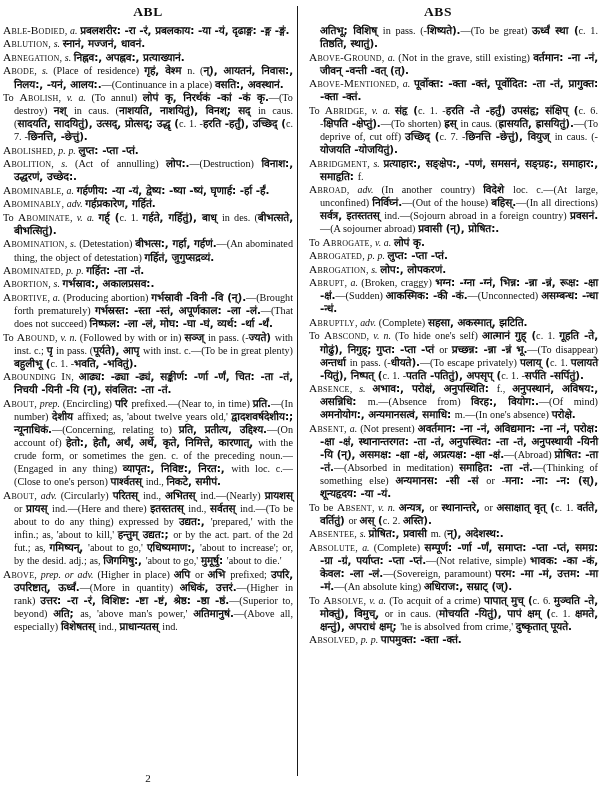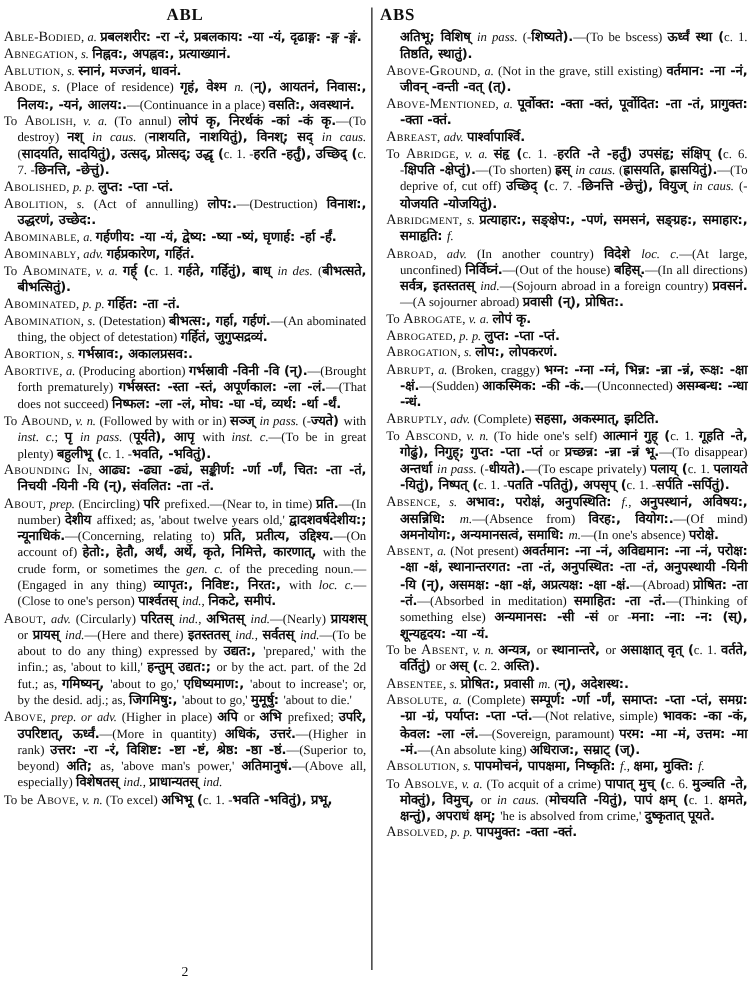--- a/index.html
+++ b/index.html
@@ -32,21 +32,21 @@
   }
   .rh {
     position: absolute;
     top: 4px;
     font-size: 13.5px;
     font-weight: bold;
     letter-spacing: 0.6px;
     font-family: "Liberation Serif", "DejaVu Serif", serif;
   }
   .rh-left  { left: 0; width: 296px; text-align: center; }
-  .rh-right { left: 304px; width: 296px; }
+  .rh-right { left: 290px; width: 296px; text-align: center; }
 
   
   .columns {
     position: relative;
     display: flex;
     width: 600px;
     height: 766px;
   }
   .col {
     width: 308px;
@@ -99,21 +99,21 @@
     font-style: italic;
     font-size: 9.9px;
   }
   .gloss { font-size: 10.2px; }
   .dev {
     font-family: "DejaVu Sans", sans-serif;
     font-size: 10.4px;
     font-weight: bold;
     letter-spacing: -0.1px;
   }
-  .it { font-style: italic; }
+  .it { }
 
   
   .folio {
     position: absolute;
     left: 0;
     top: 772px;
     width: 296px;
     text-align: center;
     font-size: 11px;
   }
@@ -125,60 +125,57 @@
 
   <div class="headers">
     <div class="rh rh-left">ABL</div>
     <div class="rh rh-right">ABS</div>
   </div>
 
   <div class="columns">
     <div class="divider"></div>
     <div class="col col-left" id="col-left">
         <p class="entry"><span class="hw-wrap"><span class="hw-first">A</span><span class="hw">ble</span>-<span class="hw-first">B</span><span class="hw">odied</span></span><span>, </span><span class="pos">a.&nbsp;</span><span class="dev">प्रबलशरीर: -रा -रं, प्रबलकाय: -या -यं, दृढाङ्ग: -ङ्ग -ङ्गं.</span></p>
+        <p class="entry"><span class="hw-wrap"><span class="hw-first">A</span><span class="hw">blution</span></span><span>, </span><span class="pos">s.&nbsp;</span><span class="dev">स्नानं, मज्जनं, धावनं.</span></p>
         <p class="entry"><span class="hw-wrap"><span class="hw-first">A</span><span class="hw">bnegation</span></span><span>, </span><span class="pos">s.&nbsp;</span><span class="dev">निह्नव:, अपह्नव:, प्रत्याख्यानं.</span></p>
-        <p class="entry"><span class="hw-wrap"><span class="hw-first">A</span><span class="hw">blution</span></span><span>, </span><span class="pos">s.&nbsp;</span><span class="dev">स्नानं, मज्जनं, धावनं.</span></p>
         <p class="entry"><span class="hw-wrap"><span class="hw-first">A</span><span class="hw">bode</span></span><span>, </span><span class="pos">s.&nbsp;</span><span class="gloss">(Place of residence) </span><span class="dev">गृहं, वेश्म </span><span class="gloss"><span class="it">n.</span> (</span><span class="dev">न्), आयतनं, निवास:, निलय:, -यनं, आलय:.</span><span class="gloss">—(Continuance in a place) </span><span class="dev">वसति:, अवस्थानं.</span></p>
         <p class="entry"><span class="hw-wrap"><span class="pre-it">To </span><span class="hw-first">A</span><span class="hw">bolish</span></span><span>, </span><span class="pos">v. a.&nbsp;</span><span class="gloss">(To annul) </span><span class="dev">लोपं कृ, निरर्थकं -कां -कं कृ.</span><span class="gloss">—(To destroy) </span><span class="dev">नश् </span><span class="gloss"><span class="it">in caus.</span> (</span><span class="dev">नाशयति, नाशयितुं), विनश्; सद् </span><span class="gloss"><span class="it">in caus.</span> (</span><span class="dev">सादयति, सादयितुं), उत्सद्, प्रोत्सद्; उद्धृ (</span><span class="gloss">c. 1. -</span><span class="dev">हरति -हर्तुं), उच्छिद् (</span><span class="gloss">c. 7. -</span><span class="dev">छिनत्ति, -छेत्तुं).</span></p>
         <p class="entry"><span class="hw-wrap"><span class="hw-first">A</span><span class="hw">bolished</span></span><span>, </span><span class="pos">p. p.&nbsp;</span><span class="dev">लुप्त: -प्ता -प्तं.</span></p>
         <p class="entry"><span class="hw-wrap"><span class="hw-first">A</span><span class="hw">bolition</span></span><span>, </span><span class="pos">s.&nbsp;</span><span class="gloss">(Act of annulling) </span><span class="dev">लोप:.</span><span class="gloss">—(Destruction) </span><span class="dev">विनाश:, उद्धरणं, उच्छेद:.</span></p>
         <p class="entry"><span class="hw-wrap"><span class="hw-first">A</span><span class="hw">bominable</span></span><span>, </span><span class="pos">a.&nbsp;</span><span class="dev">गर्हणीय: -या -यं, द्वेष्य: -ष्या -ष्यं, घृणार्ह: -र्हा -र्हं.</span></p>
         <p class="entry"><span class="hw-wrap"><span class="hw-first">A</span><span class="hw">bominably</span></span><span>, </span><span class="pos">adv.&nbsp;</span><span class="dev">गर्हप्रकारेण, गर्हितं.</span></p>
         <p class="entry"><span class="hw-wrap"><span class="pre-it">To </span><span class="hw-first">A</span><span class="hw">bominate</span></span><span>, </span><span class="pos">v. a.&nbsp;</span><span class="dev">गर्ह् (</span><span class="gloss">c. 1. </span><span class="dev">गर्हते, गर्हितुं), बाध् </span><span class="gloss"><span class="it">in des.</span> (</span><span class="dev">बीभत्सते, बीभत्सितुं).</span></p>
+        <p class="entry"><span class="hw-wrap"><span class="hw-first">A</span><span class="hw">bomination</span></span><span>, </span><span class="pos">s.&nbsp;</span><span class="gloss">(Detestation) </span><span class="dev">बीभत्स:, गर्हा, गर्हणं.</span><span class="gloss">—(An abominated thing, the object of detestation) </span><span class="dev">गर्हितं, जुगुप्सद्रव्यं.</span></p>
         <p class="entry"><span class="hw-wrap"><span class="hw-first">A</span><span class="hw">bominated</span></span><span>, </span><span class="pos">p. p.&nbsp;</span><span class="dev">गर्हित: -ता -तं.</span></p>
-        <p class="entry"><span class="hw-wrap"><span class="hw-first">A</span><span class="hw">bomination</span></span><span>, </span><span class="pos">s.&nbsp;</span><span class="gloss">(Detestation) </span><span class="dev">बीभत्स:, गर्हा, गर्हणं.</span><span class="gloss">—(An abominated thing, the object of detestation) </span><span class="dev">गर्हितं, जुगुप्सद्रव्यं.</span></p>
         <p class="entry"><span class="hw-wrap"><span class="hw-first">A</span><span class="hw">bortion</span></span><span>, </span><span class="pos">s.&nbsp;</span><span class="dev">गर्भस्राव:, अकालप्रसव:.</span></p>
         <p class="entry"><span class="hw-wrap"><span class="hw-first">A</span><span class="hw">bortive</span></span><span>, </span><span class="pos">a.&nbsp;</span><span class="gloss">(Producing abortion) </span><span class="dev">गर्भस्रावी -विनी -वि (न्).</span><span class="gloss">—(Brought forth prematurely) </span><span class="dev">गर्भस्रस्त: -स्ता -स्तं, अपूर्णकाल: -ला -लं.</span><span class="gloss">—(That does not succeed) </span><span class="dev">निष्फल: -ला -लं, मोघ: -घा -घं, व्यर्थ: -र्था -र्थं.</span></p>
         <p class="entry"><span class="hw-wrap"><span class="pre-it">To </span><span class="hw-first">A</span><span class="hw">bound</span></span><span>, </span><span class="pos">v. n.&nbsp;</span><span class="gloss">(Followed by with or in) </span><span class="dev">सञ्ज् </span><span class="gloss"><span class="it">in pass.</span> (-</span><span class="dev">ज्यते) </span><span class="gloss">with <span class="it">inst. c.</span>; </span><span class="dev">पृ </span><span class="gloss"><span class="it">in pass.</span> (</span><span class="dev">पूर्यते), आपृ </span><span class="gloss">with <span class="it">inst. c.</span>—(To be in great plenty) </span><span class="dev">बहुलीभू (</span><span class="gloss">c. 1. -</span><span class="dev">भवति, -भवितुं).</span></p>
         <p class="entry"><span class="hw-wrap"><span class="hw-first">A</span><span class="hw">bounding</span> <span class="hw-first">I</span><span class="hw">n</span></span><span>, </span><span class="dev">आढ्य: -ढ्या -ढ्यं, सङ्कीर्ण: -र्णा -र्णं, चित: -ता -तं, निचयी -यिनी -यि (न्), संवलित: -ता -तं.</span></p>
         <p class="entry"><span class="hw-wrap"><span class="hw-first">A</span><span class="hw">bout</span></span><span>, </span><span class="pos">prep.&nbsp;</span><span class="gloss">(Encircling) </span><span class="dev">परि </span><span class="gloss">prefixed.—(Near to, in time) </span><span class="dev">प्रति.</span><span class="gloss">—(In number) </span><span class="dev">देशीय </span><span class="gloss">affixed; as, 'about twelve years old,' </span><span class="dev">द्वादशवर्षदेशीय:; न्यूनाधिकं.</span><span class="gloss">—(Concerning, relating to) </span><span class="dev">प्रति, प्रतीत्य, उद्दिश्य.</span><span class="gloss">—(On account of) </span><span class="dev">हेतो:, हेतौ, अर्थं, अर्थे, कृते, निमित्ते, कारणात्, </span><span class="gloss">with the crude form, or sometimes the <span class="it">gen. c.</span> of the preceding noun.—(Engaged in any thing) </span><span class="dev">व्यापृत:, निविष्ट:, निरत:, </span><span class="gloss">with <span class="it">loc. c.</span>—(Close to one's person) </span><span class="dev">पार्श्वतस् </span><span class="gloss"><span class="it">ind.</span>, </span><span class="dev">निकटे, समीपं.</span></p>
         <p class="entry"><span class="hw-wrap"><span class="hw-first">A</span><span class="hw">bout</span></span><span>, </span><span class="pos">adv.&nbsp;</span><span class="gloss">(Circularly) </span><span class="dev">परितस् </span><span class="gloss"><span class="it">ind.</span>, </span><span class="dev">अभितस् </span><span class="gloss"><span class="it">ind.</span>—(Nearly) </span><span class="dev">प्रायशस् </span><span class="gloss">or </span><span class="dev">प्रायस् </span><span class="gloss"><span class="it">ind.</span>—(Here and there) </span><span class="dev">इतस्ततस् </span><span class="gloss"><span class="it">ind.</span>, </span><span class="dev">सर्वतस् </span><span class="gloss"><span class="it">ind.</span>—(To be about to do any thing) expressed by </span><span class="dev">उद्यत:, </span><span class="gloss">'prepared,' with the infin.; as, 'about to kill,' </span><span class="dev">हन्तुम् उद्यत:; </span><span class="gloss">or by the act. part. of the 2d fut.; as, </span><span class="dev">गमिष्यन्, </span><span class="gloss">'about to go,' </span><span class="dev">एधिष्यमाण:, </span><span class="gloss">'about to increase'; or, by the desid. adj.; as, </span><span class="dev">जिगमिषु:, </span><span class="gloss">'about to go,' </span><span class="dev">मुमूर्षु: </span><span class="gloss">'about to die.'</span></p>
         <p class="entry"><span class="hw-wrap"><span class="hw-first">A</span><span class="hw">bove</span></span><span>, </span><span class="pos">prep. or adv.&nbsp;</span><span class="gloss">(Higher in place) </span><span class="dev">अपि </span><span class="gloss">or </span><span class="dev">अभि </span><span class="gloss">prefixed; </span><span class="dev">उपरि, उपरिष्टात्, ऊर्ध्वं.</span><span class="gloss">—(More in quantity) </span><span class="dev">अधिकं, उत्तरं.</span><span class="gloss">—(Higher in rank) </span><span class="dev">उत्तर: -रा -रं, विशिष्ट: -ष्टा -ष्टं, श्रेष्ठ: -ष्ठा -ष्ठं.</span><span class="gloss">—(Superior to, beyond) </span><span class="dev">अति; </span><span class="gloss">as, 'above man's power,' </span><span class="dev">अतिमानुषं.</span><span class="gloss">—(Above all, especially) </span><span class="dev">विशेषतस् </span><span class="gloss"><span class="it">ind.</span>, </span><span class="dev">प्राधान्यतस् </span><span class="gloss"><span class="it">ind.</span></span></p>
-        <p class="entry"><span class="hw-wrap"><span class="pre-it">To be </span><span class="hw-first">A</span><span class="hw">bove</span></span><span>, </span><span class="pos">v. n.&nbsp;</span><span class="gloss">(To excel) </span><span class="dev">अभिभू (</span><span class="gloss">c. 1. -</span><span class="dev">भवति -भवितुं), प्रभू,</span></p>
       </div>
     <div class="col col-right" id="col-right">
-        <p class="entry"><span class="dev">अतिभू; विशिष् </span><span class="gloss"><span class="it">in pass.</span> (-</span><span class="dev">शिष्यते).</span><span class="gloss">—(To be bscess) </span><span class="dev">ऊर्ध्वं स्था (</span><span class="gloss">c. 1. </span><span class="dev">तिष्ठति, स्थातुं).</span></p>
+        <p class="entry"><span class="dev">अतिभू; विशिष् </span><span class="gloss"><span class="it">in pass.</span> (-</span><span class="dev">शिष्यते).</span><span class="gloss">—(To be great) </span><span class="dev">ऊर्ध्वं स्था (</span><span class="gloss">c. 1. </span><span class="dev">तिष्ठति, स्थातुं).</span></p>
         <p class="entry"><span class="hw-wrap"><span class="hw-first">A</span><span class="hw">bove</span>-<span class="hw-first">G</span><span class="hw">round</span></span><span>, </span><span class="pos">a.&nbsp;</span><span class="gloss">(Not in the grave, still existing) </span><span class="dev">वर्तमान: -ना -नं, जीवन् -वन्ती -वत् (त्).</span></p>
         <p class="entry"><span class="hw-wrap"><span class="hw-first">A</span><span class="hw">bove</span>-<span class="hw-first">M</span><span class="hw">entioned</span></span><span>, </span><span class="pos">a.&nbsp;</span><span class="dev">पूर्वोक्त: -क्ता -क्तं, पूर्वोदित: -ता -तं, प्रागुक्त: -क्ता -क्तं.</span></p>
-        <p class="entry"><span class="hw-wrap"><span class="hw-first">A</span><span class="hw">breast</span></span><span>, </span><span class="pos">adv.&nbsp;</span><span class="dev">पार्श्वापार्श्वि.</span></p>
         <p class="entry"><span class="hw-wrap"><span class="pre-it">To </span><span class="hw-first">A</span><span class="hw">bridge</span></span><span>, </span><span class="pos">v. a.&nbsp;</span><span class="dev">संहृ (</span><span class="gloss">c. 1. -</span><span class="dev">हरति -ते -हर्तुं) उपसंहृ; संक्षिप् (</span><span class="gloss">c. 6. -</span><span class="dev">क्षिपति -क्षेप्तुं).</span><span class="gloss">—(To shorten) </span><span class="dev">ह्रस् </span><span class="gloss"><span class="it">in caus.</span> (</span><span class="dev">ह्रासयति, ह्रासयितुं).</span><span class="gloss">—(To deprive of, cut off) </span><span class="dev">उच्छिद् (</span><span class="gloss">c. 7. -</span><span class="dev">छिनत्ति -छेत्तुं), वियुज् </span><span class="gloss"><span class="it">in caus.</span> (-</span><span class="dev">योजयति -योजयितुं).</span></p>
         <p class="entry"><span class="hw-wrap"><span class="hw-first">A</span><span class="hw">bridgment</span></span><span>, </span><span class="pos">s.&nbsp;</span><span class="dev">प्रत्याहार:, सङ्क्षेप:, -पणं, समसनं, सङ्ग्रह:, समाहार:, समाहृति: </span><span class="gloss"><span class="it">f.</span></span></p>
         <p class="entry"><span class="hw-wrap"><span class="hw-first">A</span><span class="hw">broad</span></span><span>, </span><span class="pos">adv.&nbsp;</span><span class="gloss">(In another country) </span><span class="dev">विदेशे </span><span class="gloss"><span class="it">loc. c.</span>—(At large, unconfined) </span><span class="dev">निर्विघ्नं.</span><span class="gloss">—(Out of the house) </span><span class="dev">बहिस्.</span><span class="gloss">—(In all directions) </span><span class="dev">सर्वत्र, इतस्ततस् </span><span class="gloss"><span class="it">ind.</span>—(Sojourn abroad in a foreign country) </span><span class="dev">प्रवसनं.</span><span class="gloss">—(A sojourner abroad) </span><span class="dev">प्रवासी (न्), प्रोषित:.</span></p>
         <p class="entry"><span class="hw-wrap"><span class="pre-it">To </span><span class="hw-first">A</span><span class="hw">brogate</span></span><span>, </span><span class="pos">v. a.&nbsp;</span><span class="dev">लोपं कृ.</span></p>
         <p class="entry"><span class="hw-wrap"><span class="hw-first">A</span><span class="hw">brogated</span></span><span>, </span><span class="pos">p. p.&nbsp;</span><span class="dev">लुप्त: -प्ता -प्तं.</span></p>
         <p class="entry"><span class="hw-wrap"><span class="hw-first">A</span><span class="hw">brogation</span></span><span>, </span><span class="pos">s.&nbsp;</span><span class="dev">लोप:, लोपकरणं.</span></p>
         <p class="entry"><span class="hw-wrap"><span class="hw-first">A</span><span class="hw">brupt</span></span><span>, </span><span class="pos">a.&nbsp;</span><span class="gloss">(Broken, craggy) </span><span class="dev">भग्न: -ग्ना -ग्नं, भिन्न: -न्ना -न्नं, रूक्ष: -क्षा -क्षं.</span><span class="gloss">—(Sudden) </span><span class="dev">आकस्मिक: -की -कं.</span><span class="gloss">—(Unconnected) </span><span class="dev">असम्बन्ध: -न्धा -न्धं.</span></p>
         <p class="entry"><span class="hw-wrap"><span class="hw-first">A</span><span class="hw">bruptly</span></span><span>, </span><span class="pos">adv.&nbsp;</span><span class="gloss">(Complete) </span><span class="dev">सहसा, अकस्मात्, झटिति.</span></p>
         <p class="entry"><span class="hw-wrap"><span class="pre-it">To </span><span class="hw-first">A</span><span class="hw">bscond</span></span><span>, </span><span class="pos">v. n.&nbsp;</span><span class="gloss">(To hide one's self) </span><span class="dev">आत्मानं गुह् (</span><span class="gloss">c. 1. </span><span class="dev">गूहति -ते, गोढुं), निगुह्; गुप्त: -प्ता -प्तं </span><span class="gloss">or </span><span class="dev">प्रच्छन्न: -न्ना -न्नं भू.</span><span class="gloss">—(To disappear) </span><span class="dev">अन्तर्धा </span><span class="gloss"><span class="it">in pass.</span> (-</span><span class="dev">धीयते).</span><span class="gloss">—(To escape privately) </span><span class="dev">पलाय् (</span><span class="gloss">c. 1. </span><span class="dev">पलायते -यितुं), निष्पत् (</span><span class="gloss">c. 1. -</span><span class="dev">पतति -पतितुं), अपसृप् (</span><span class="gloss">c. 1. -</span><span class="dev">सर्पति -सर्पितुं).</span></p>
         <p class="entry"><span class="hw-wrap"><span class="hw-first">A</span><span class="hw">bsence</span></span><span>, </span><span class="pos">s.&nbsp;</span><span class="dev">अभाव:, परोक्षं, अनुपस्थिति: </span><span class="gloss"><span class="it">f.</span>, </span><span class="dev">अनुपस्थानं, अविषय:, असन्निधि: </span><span class="gloss"><span class="it">m.</span>—(Absence from) </span><span class="dev">विरह:, वियोग:.</span><span class="gloss">—(Of mind) </span><span class="dev">अमनोयोग:, अन्यमानसत्वं, समाधि: </span><span class="gloss"><span class="it">m.</span>—(In one's absence) </span><span class="dev">परोक्षे.</span></p>
         <p class="entry"><span class="hw-wrap"><span class="hw-first">A</span><span class="hw">bsent</span></span><span>, </span><span class="pos">a.&nbsp;</span><span class="gloss">(Not present) </span><span class="dev">अवर्तमान: -ना -नं, अविद्यमान: -ना -नं, परोक्ष: -क्षा -क्षं, स्थानान्तरगत: -ता -तं, अनुपस्थित: -ता -तं, अनुपस्थायी -यिनी -यि (न्), असमक्ष: -क्षा -क्षं, अप्रत्यक्ष: -क्षा -क्षं.</span><span class="gloss">—(Abroad) </span><span class="dev">प्रोषित: -ता -तं.</span><span class="gloss">—(Absorbed in meditation) </span><span class="dev">समाहित: -ता -तं.</span><span class="gloss">—(Thinking of something else) </span><span class="dev">अन्यमानस: -सी -सं </span><span class="gloss">or -</span><span class="dev">मना: -ना: -न: (स्), शून्यहृदय: -या -यं.</span></p>
         <p class="entry"><span class="hw-wrap"><span class="pre-it">To be </span><span class="hw-first">A</span><span class="hw">bsent</span></span><span>, </span><span class="pos">v. n.&nbsp;</span><span class="dev">अन्यत्र, </span><span class="gloss">or </span><span class="dev">स्थानान्तरे, </span><span class="gloss">or </span><span class="dev">असाक्षात् वृत् (</span><span class="gloss">c. 1. </span><span class="dev">वर्तते, वर्तितुं) </span><span class="gloss">or </span><span class="dev">अस् (</span><span class="gloss">c. 2. </span><span class="dev">अस्ति).</span></p>
         <p class="entry"><span class="hw-wrap"><span class="hw-first">A</span><span class="hw">bsentee</span></span><span>, </span><span class="pos">s.&nbsp;</span><span class="dev">प्रोषित:, प्रवासी </span><span class="gloss"><span class="it">m.</span> (</span><span class="dev">न्), अदेशस्थ:.</span></p>
         <p class="entry"><span class="hw-wrap"><span class="hw-first">A</span><span class="hw">bsolute</span></span><span>, </span><span class="pos">a.&nbsp;</span><span class="gloss">(Complete) </span><span class="dev">सम्पूर्ण: -र्णा -र्णं, समाप्त: -प्ता -प्तं, समग्र: -ग्रा -ग्रं, पर्याप्त: -प्ता -प्तं.</span><span class="gloss">—(Not relative, simple) </span><span class="dev">भावक: -का -कं, केवल: -ला -लं.</span><span class="gloss">—(Sovereign, paramount) </span><span class="dev">परम: -मा -मं, उत्तम: -मा -मं.</span><span class="gloss">—(An absolute king) </span><span class="dev">अधिराज:, सम्राट् (ज्).</span></p>
-        <p class="entry"><span class="hw-wrap"><span class="hw-first">A</span><span class="hw">bsolution</span></span><span>, </span><span class="pos">s.&nbsp;</span><span class="dev">पापमोचनं, पापक्षमा, निष्कृति: </span><span class="gloss"><span class="it">f.</span>, </span><span class="dev">क्षमा, मुक्ति: </span><span class="gloss"><span class="it">f.</span></span></p>
         <p class="entry"><span class="hw-wrap"><span class="pre-it">To </span><span class="hw-first">A</span><span class="hw">bsolve</span></span><span>, </span><span class="pos">v. a.&nbsp;</span><span class="gloss">(To acquit of a crime) </span><span class="dev">पापात् मुच् (</span><span class="gloss">c. 6. </span><span class="dev">मुञ्चति -ते, मोक्तुं), विमुच्, </span><span class="gloss">or <span class="it">in caus.</span> (</span><span class="dev">मोचयति -यितुं), पापं क्षम् (</span><span class="gloss">c. 1. </span><span class="dev">क्षमते, क्षन्तुं), अपराधं क्षम्; </span><span class="gloss">'he is absolved from crime,' </span><span class="dev">दुष्कृतात् पूयते.</span></p>
         <p class="entry"><span class="hw-wrap"><span class="hw-first">A</span><span class="hw">bsolved</span></span><span>, </span><span class="pos">p. p.&nbsp;</span><span class="dev">पापमुक्त: -क्ता -क्तं.</span></p>
       </div>
   </div>
 
   <div class="folio">2</div>
 
 </div>
 
 </body></html>

